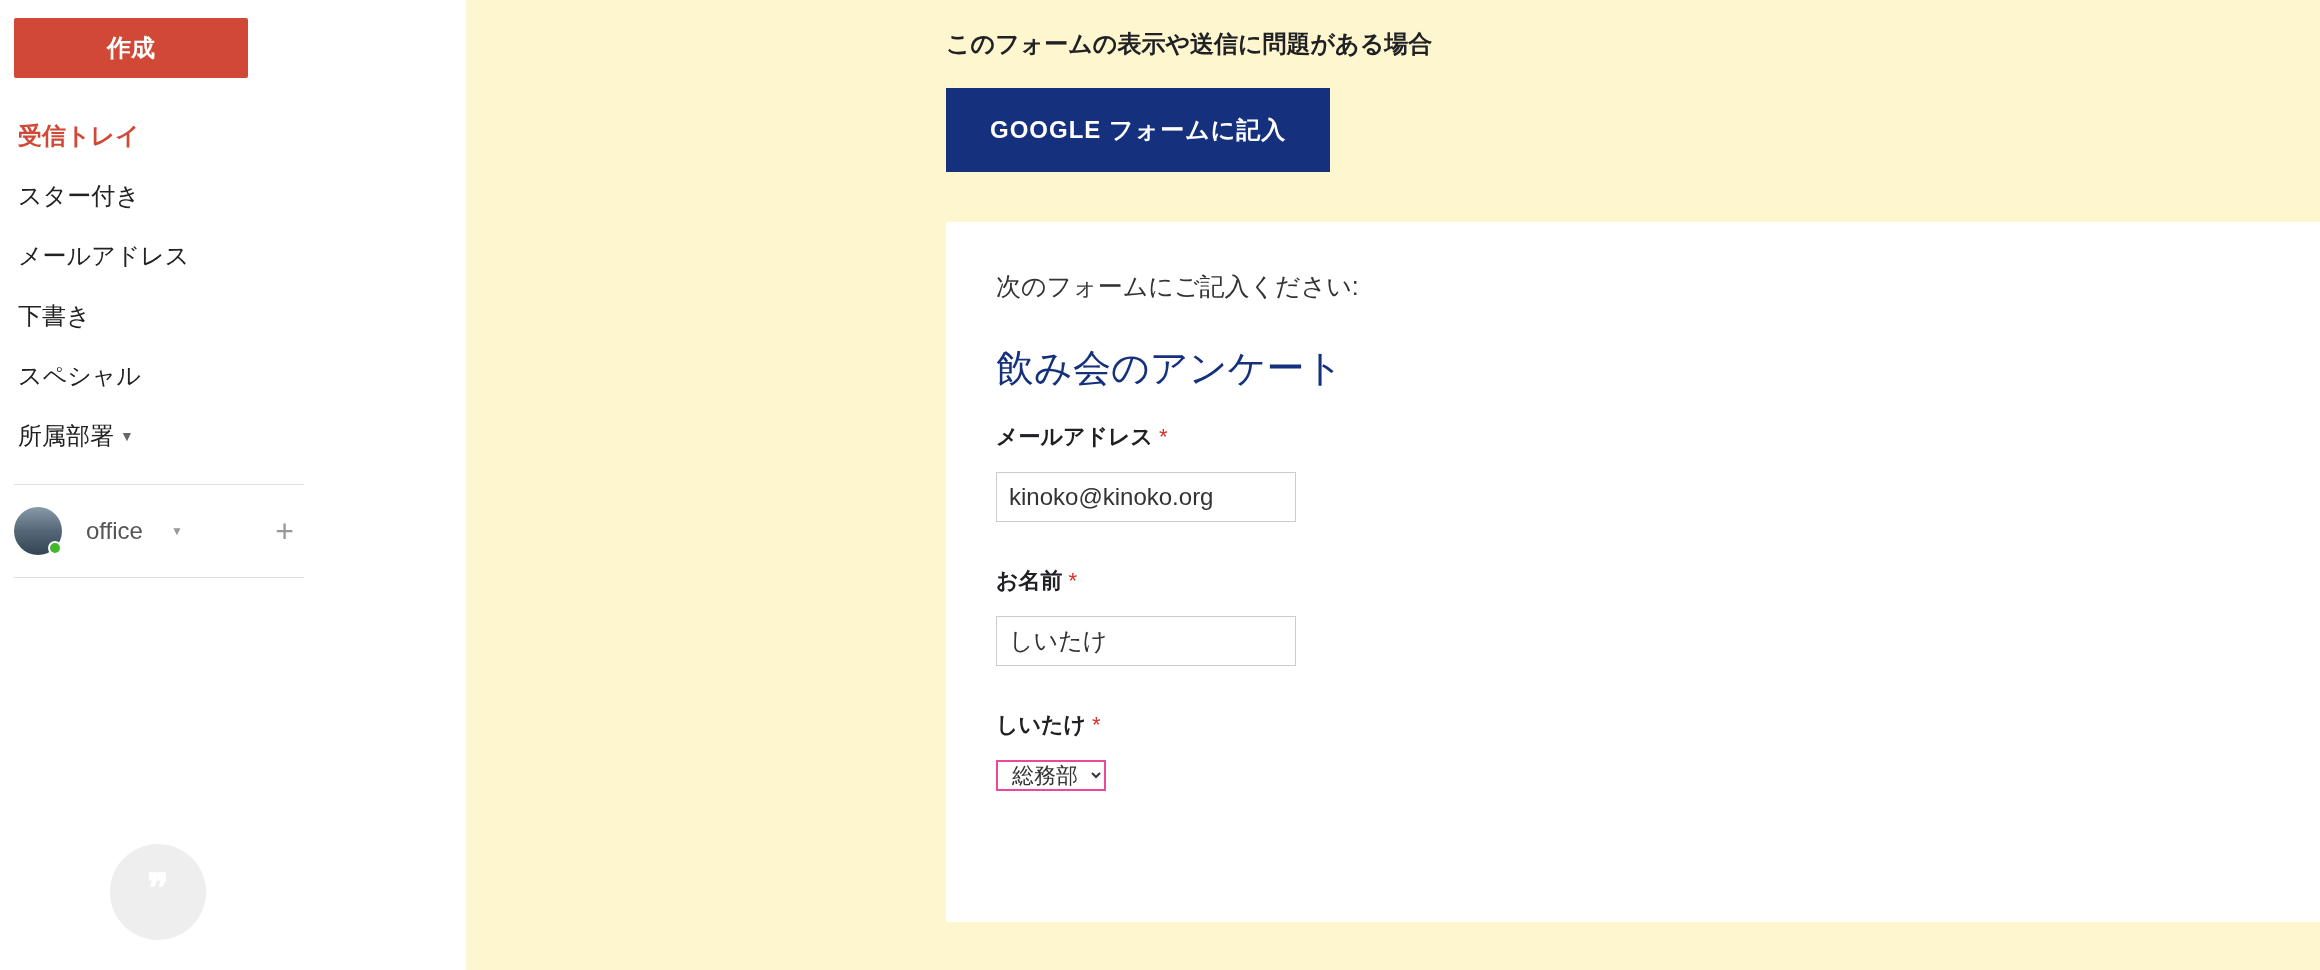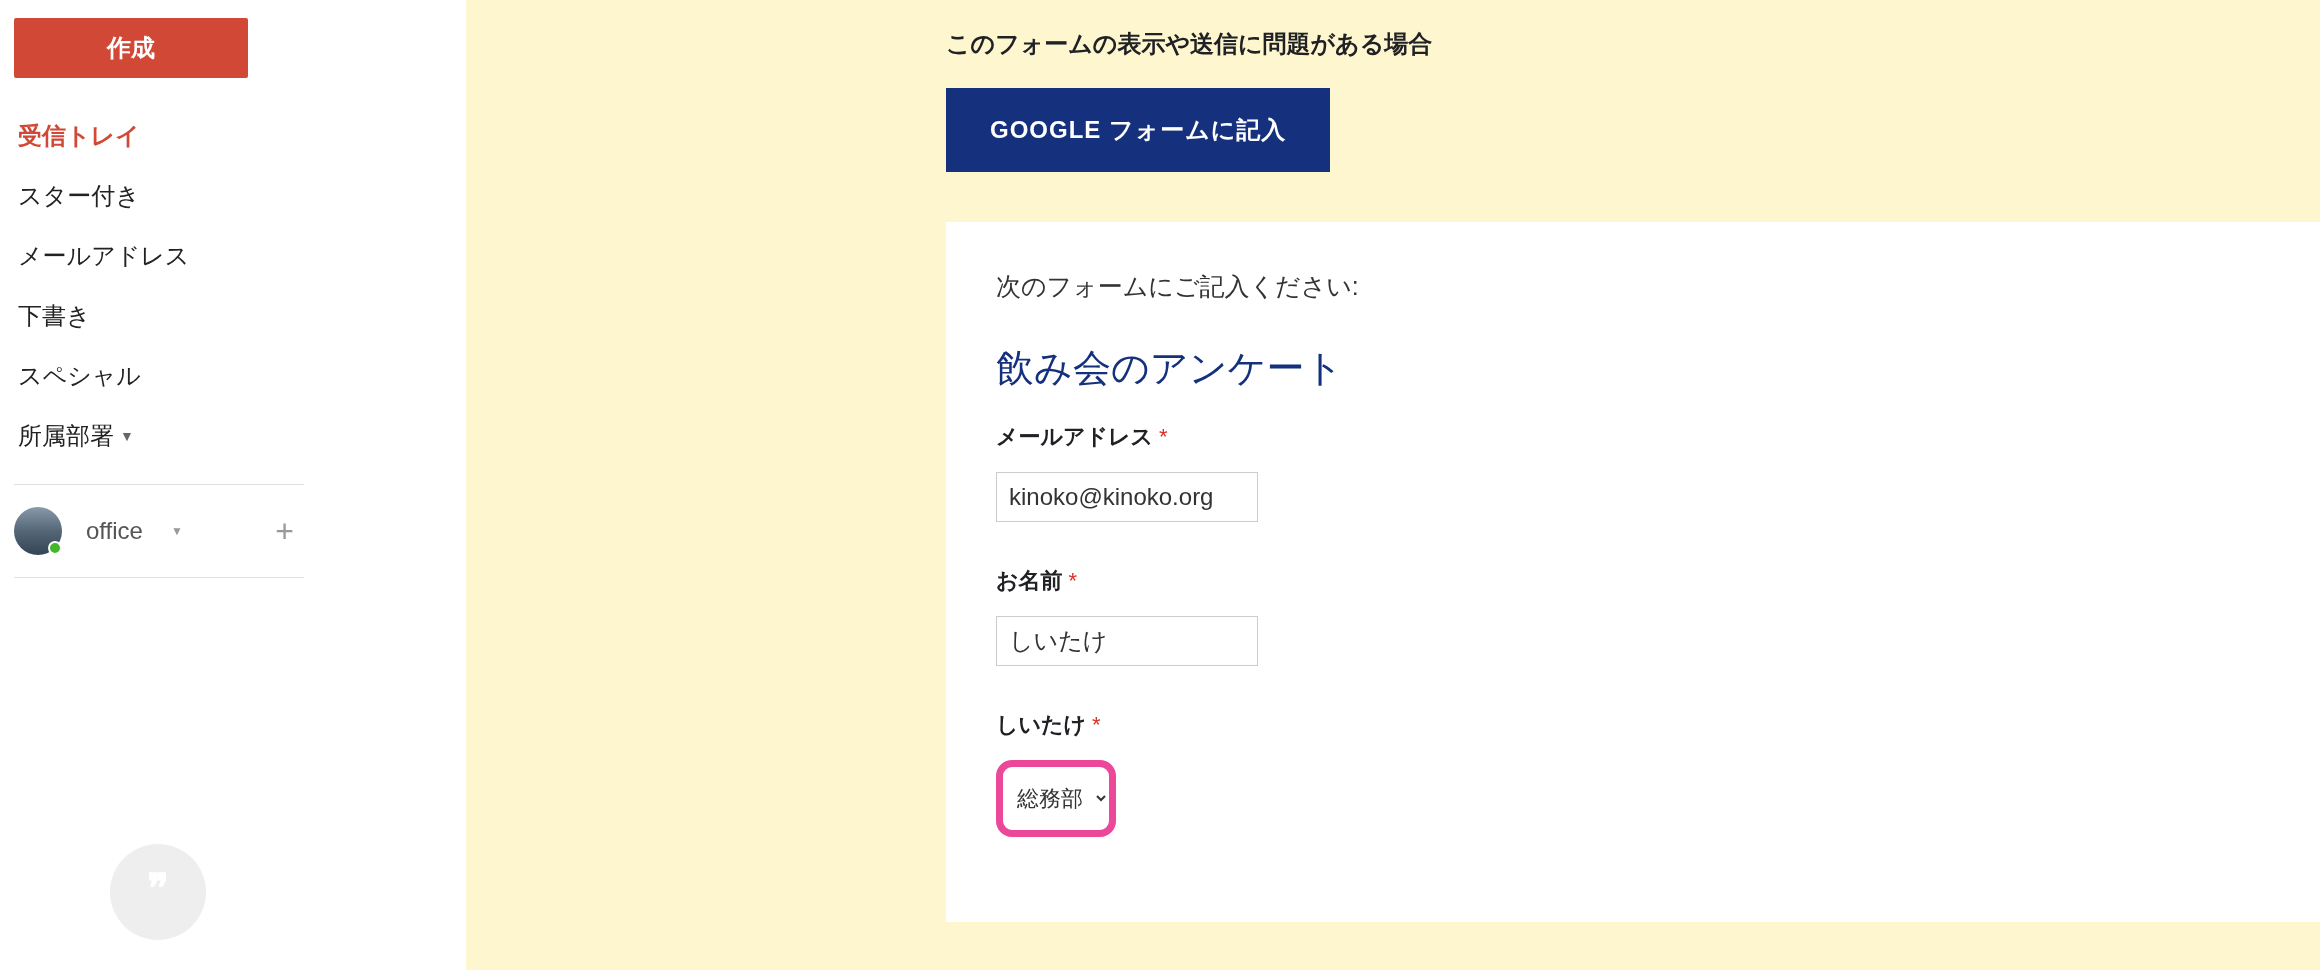--- a/index.html
+++ b/index.html
@@ -205,31 +205,31 @@
     }
     .required-mark {
       color: #d93025;
       margin-left: 6px;
       font-weight: normal;
     }
     .text-input {
       border: 1px solid #ccc;
       padding: 10px 12px;
       font-size: 24px;
-      width: 262px;
+      width: 300px;
       color: #333;
       background: #fff;
     }
     .select-input {
-      border: 7px solid #ec4899;
-      padding: 18px 10px;
+      border: 2px solid #ec4899;
+      padding: 0 10px;
       font-size: 22px;
       color: #333;
       background: #fff;
-      border-radius: 16px;
+      border-radius: 0;
     }
   </style>
 </head>
 <body>
 
 <div class="container">
   <aside class="sidebar">
     <button class="compose-btn">作成</button>
     <ul class="nav-list">
       <li class="nav-item active">受信トレイ</li>

